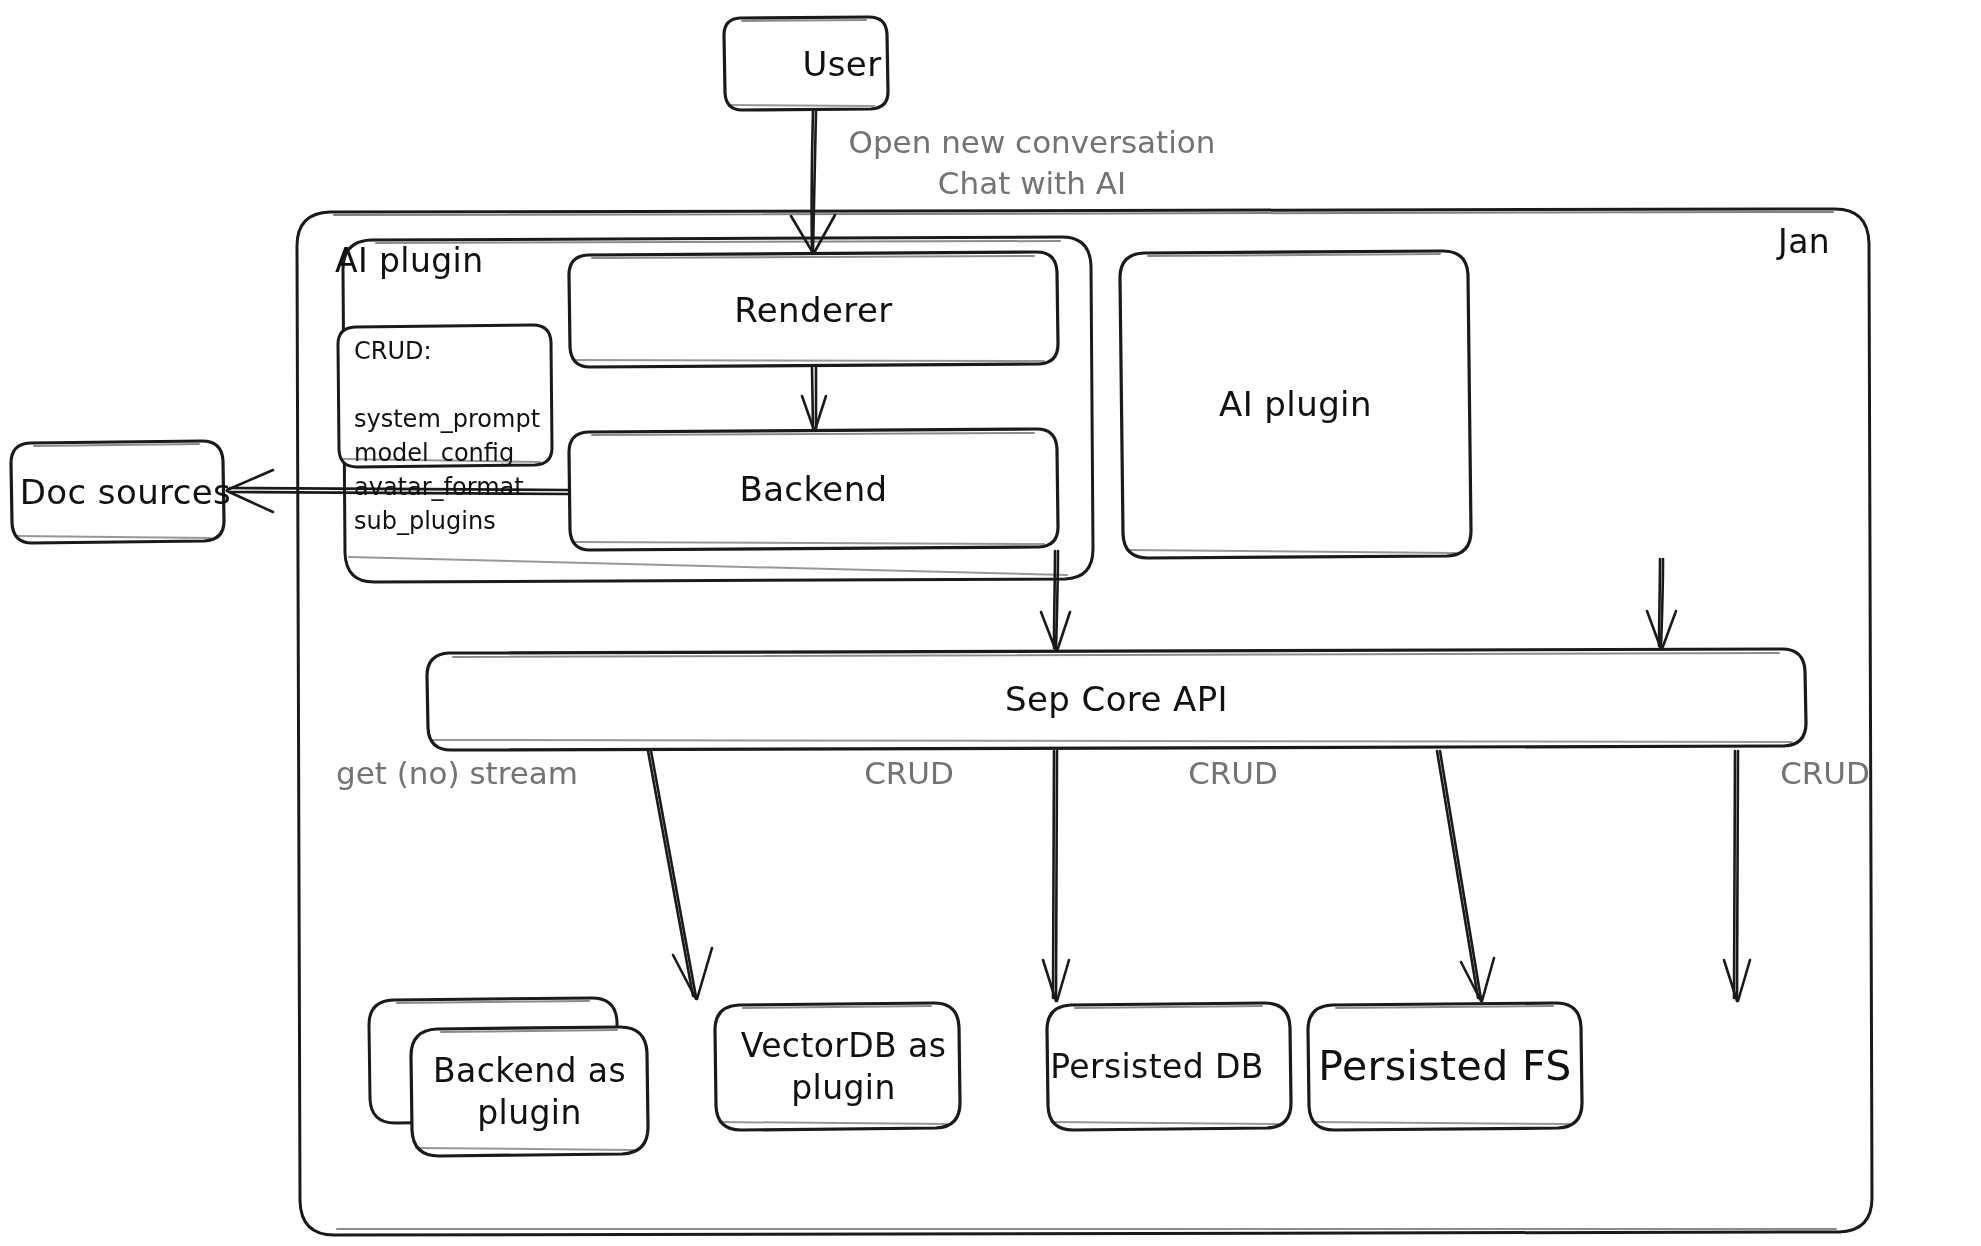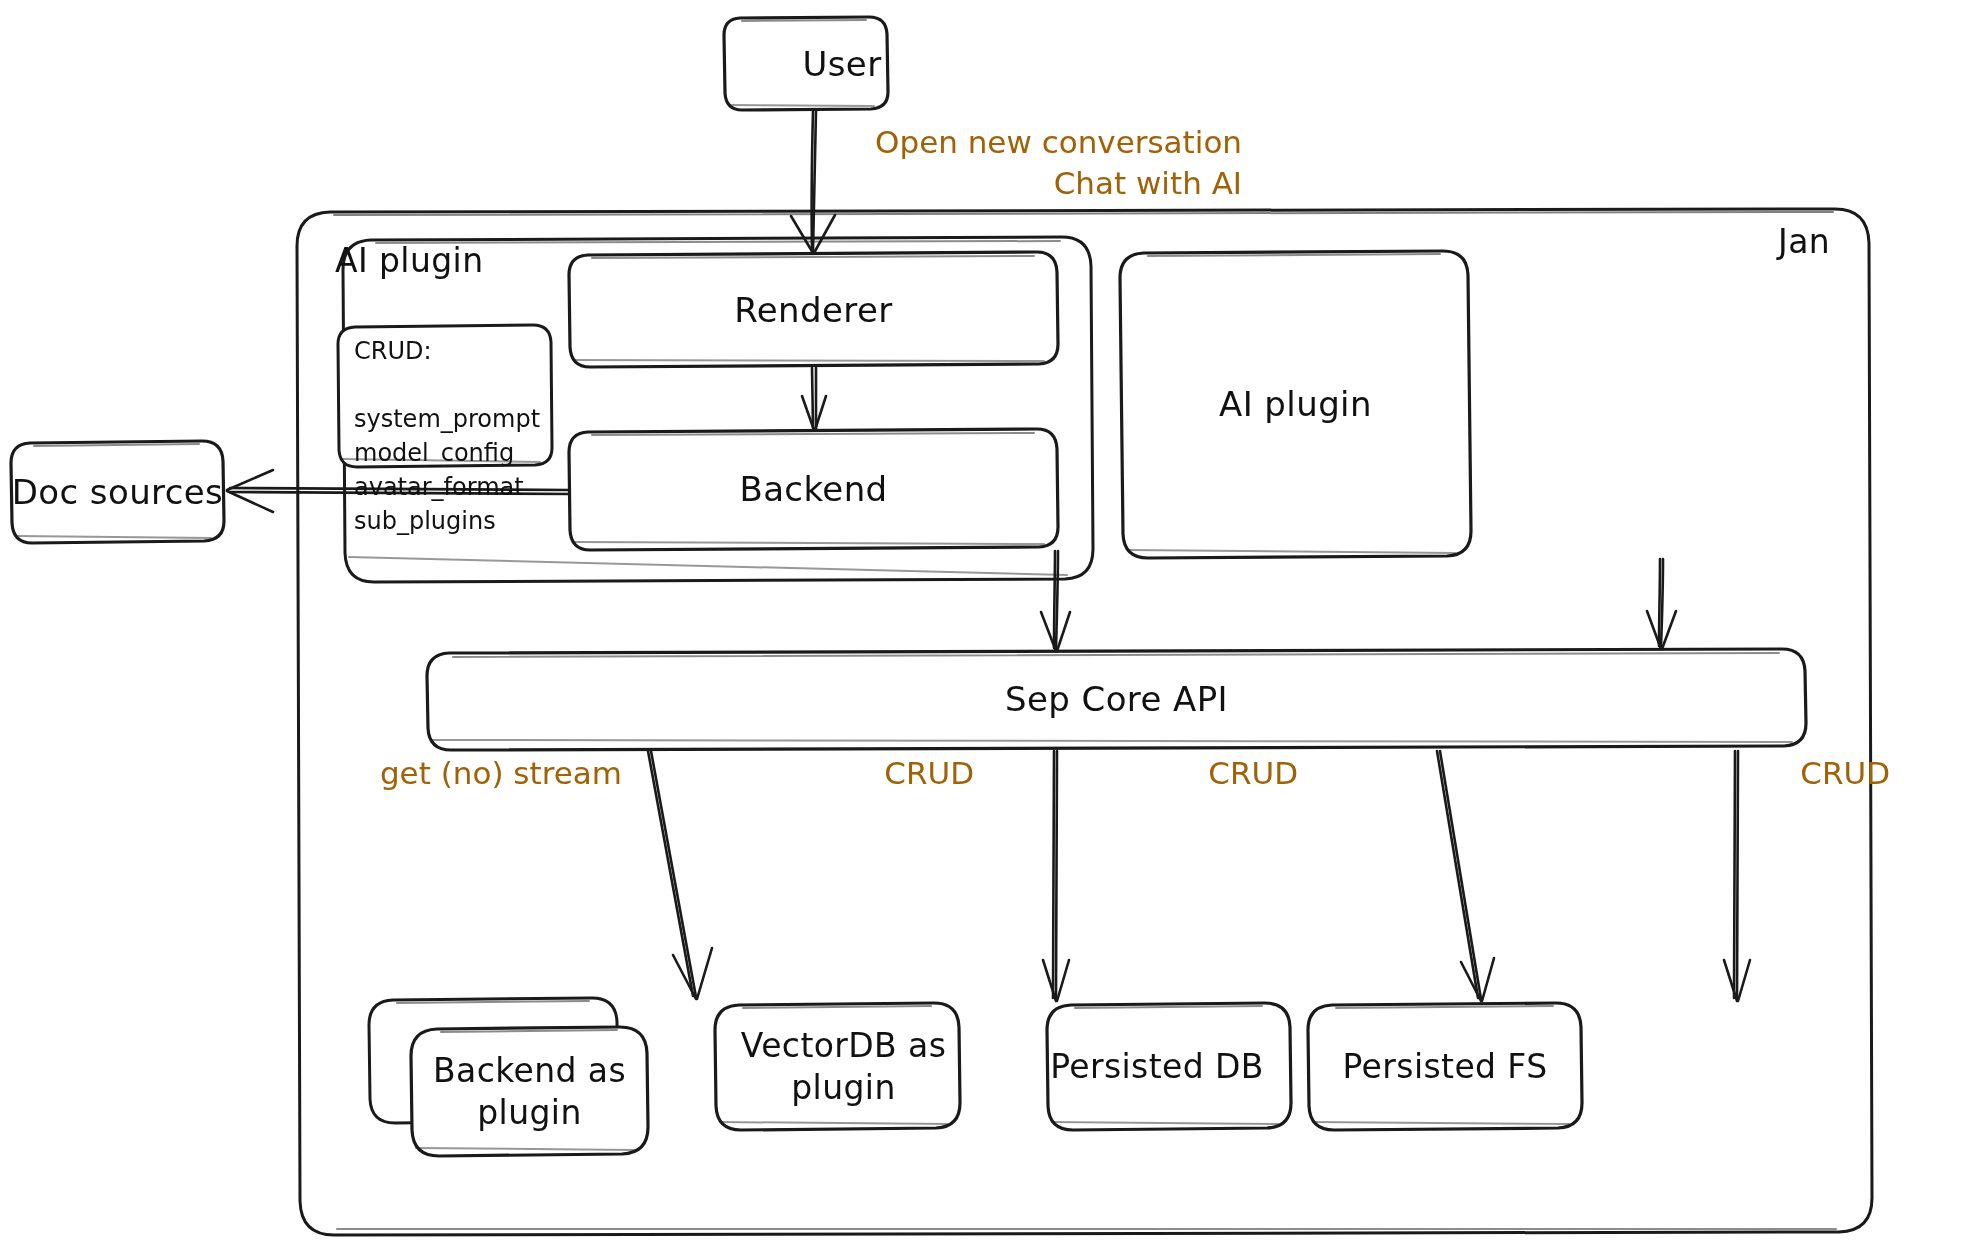--- a/index.html
+++ b/index.html
@@ -30,26 +30,26 @@
     color: #111111;
     font-family: "DejaVu Sans", sans-serif;
     font-size: 34px;
     line-height: 1.25;
     letter-spacing: 0.4px;
     white-space: pre-line;
     pointer-events: none;
   }
   .edge-label {
     position: absolute;
-    color: #a16207;
+    color: #737373;
     font-family: "DejaVu Sans", sans-serif;
     font-size: 31px;
     line-height: 1.32;
     white-space: pre-line;
-    text-align: right;
+    text-align: center;
   }
   .group-label {
     position: absolute;
     color: #111111;
     font-family: "DejaVu Sans", sans-serif;
     font-size: 33px;
     letter-spacing: 0.4px;
   }
   .yaml-text {
     position: absolute;
@@ -225,33 +225,33 @@
   <div class="group-label" style="left:335px; top:241px;">AI plugin</div>
 
   <div class="node-label" style="left:724px; top:18px; width:164px; height:92px;margin-left:36px;">User</div>
 
   <div class="node-label" style="left:569px; top:253px; width:489px; height:114px;">Renderer</div>
 
   <div class="node-label" style="left:569px; top:430px; width:489px; height:118px;">Backend</div>
 
   <div class="node-label" style="left:1120px; top:251px; width:351px; height:307px;">AI plugin</div>
 
-  <div class="node-label" style="left:11px; top:441px; width:213px; height:102px;">Doc sources</div>
+  <div class="node-label" style="left:11px; top:441px; width:213px; height:102px;padding-left:8px;">Doc sources</div>
 
   <div class="node-label" style="left:427px; top:649px; width:1379px; height:101px;">Sep Core API</div>
 
   <div class="node-label" style="left:411px; top:1027px; width:237px; height:129px; font-size:33px;">Backend as
 plugin</div>
 
   <div class="node-label" style="left:715px; top:1003px; width:257px; height:127px; font-size:33px;">VectorDB as
 plugin</div>
 
   <div class="node-label" style="left:1035px; top:1003px; width:244px; height:127px; font-size:33px;">Persisted DB</div>
 
-  <div class="node-label" style="left:1308px; top:1003px; width:274px; height:127px; font-size:33px;">Persisted FS</div>
+  <div class="node-label" style="left:1308px; top:1003px; width:274px; height:127px; font-size:41px;">Persisted FS</div>
 
   <div class="yaml-text" style="left:354px; top:334px; width:190px;">CRUD:
 
 system_prompt
 model_config
 avatar_format
 sub_plugins</div>
 
   <div class="edge-label" style="left:822px; top:122px; width:420px;">Open new conversation
 Chat with AI</div>

